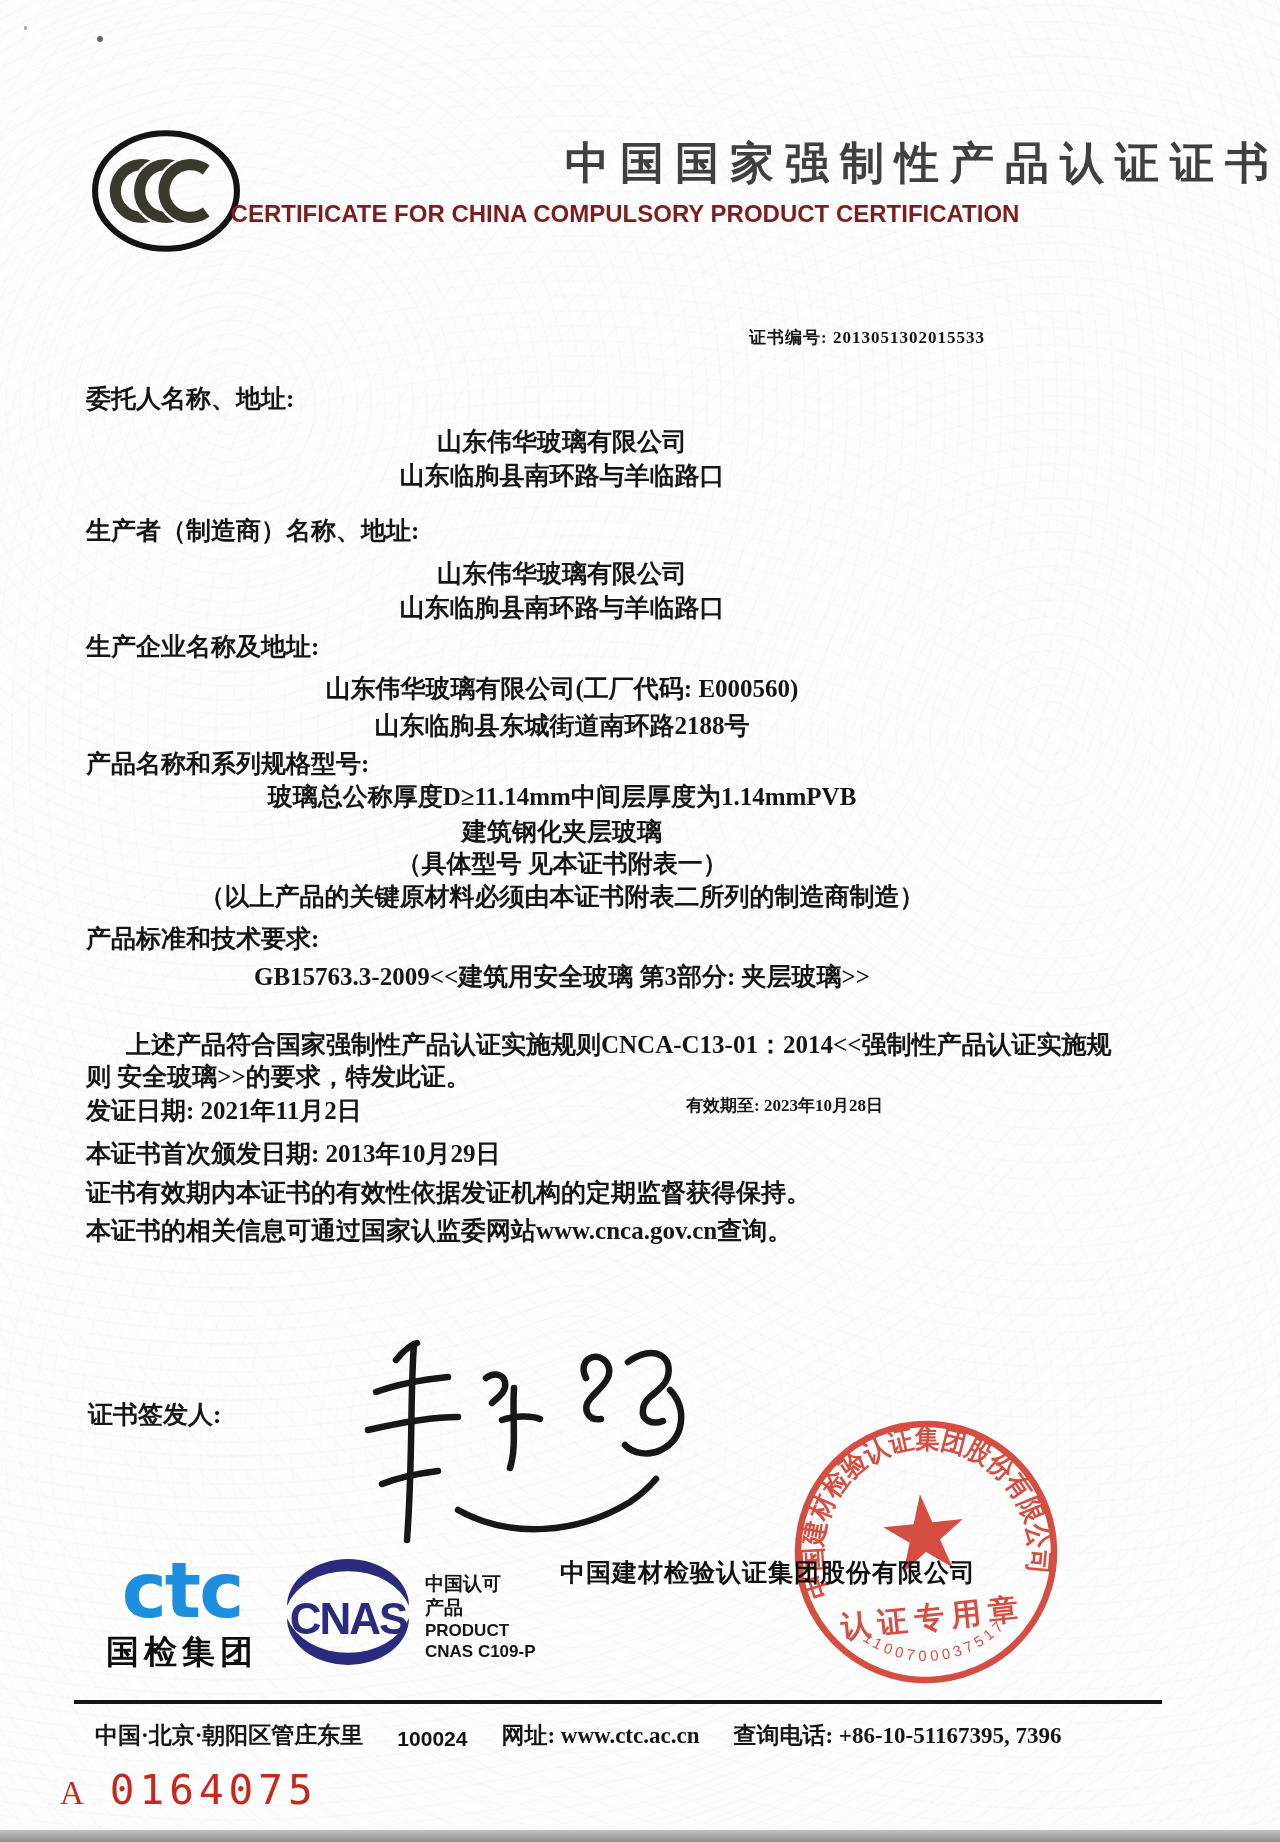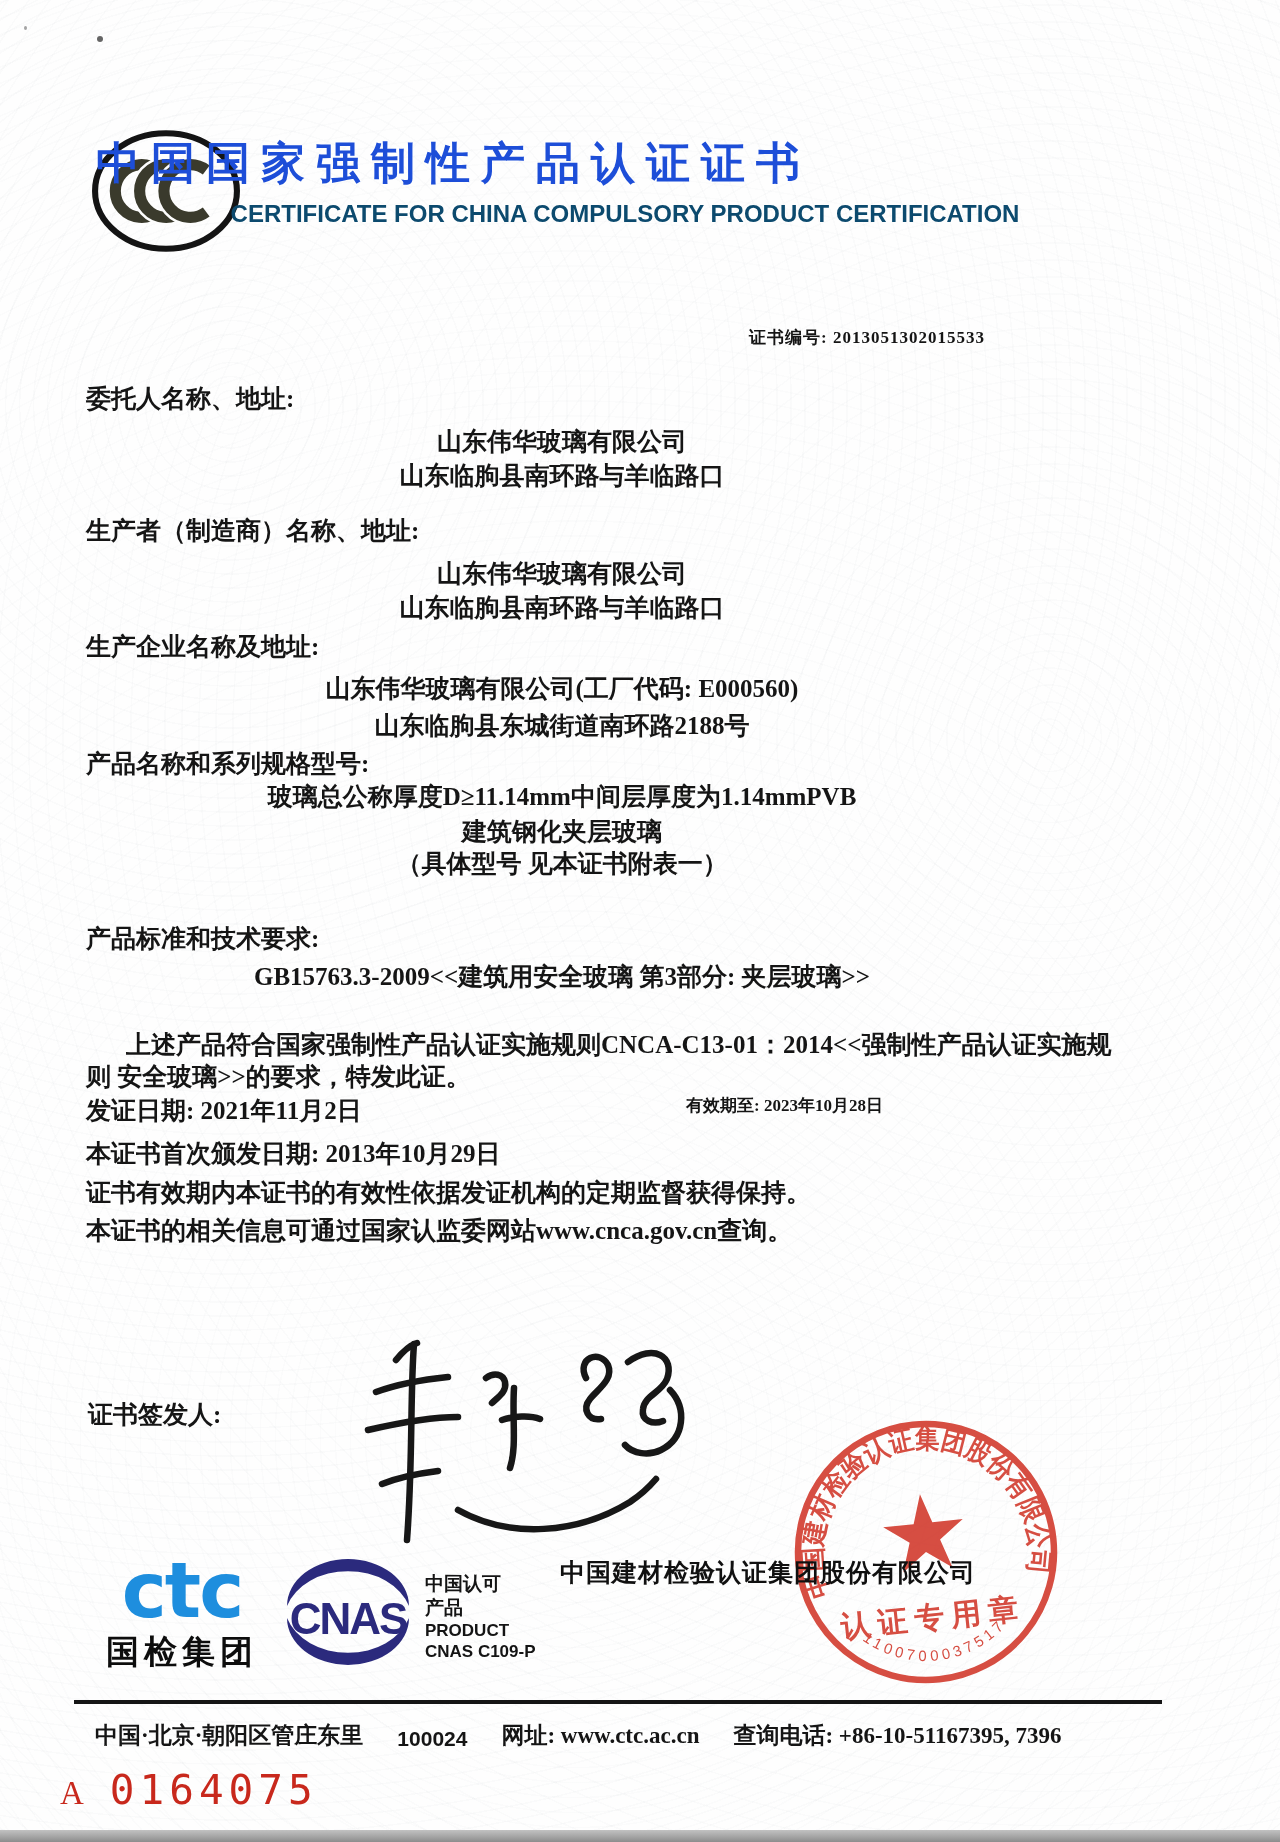--- a/index.html
+++ b/index.html
@@ -19,27 +19,27 @@
   .wm3{background:
     repeating-radial-gradient(circle at 45% 78%, rgba(150,160,168,.06) 0 1.5px, transparent 1.5px 15px);
     opacity:.5;}
   .dot{position:absolute;border-radius:50%;background:#4a4a4a;}
   .dot1{left:24px;top:26px;width:3px;height:4px;opacity:.5;}
   .dot2{left:97px;top:36px;width:6px;height:6px;opacity:.85;}
 
   .ccc-logo{position:absolute;left:90px;top:128px;width:152px;height:126px;}
 
   .title-cn{
-    position:absolute;left:96px;right:0;top:134px;text-align:left;
-    font-size:44px;font-weight:700;letter-spacing:11px;color:#1d4ed8;
+    position:absolute;left:96px;right:0;top:134px;text-align:right;
+    font-size:44px;font-weight:700;letter-spacing:11px;color:#404040;
   }
   .title-en{
     position:absolute;left:0;right:30px;top:200px;text-align:center;
     font-family:"Liberation Sans","DejaVu Sans",sans-serif;
-    font-size:24px;font-weight:700;letter-spacing:0;color:#0c4a6e;
+    font-size:24px;font-weight:700;letter-spacing:0;color:#7f1d1d;
   }
   .cert-no{
     position:absolute;right:295px;top:326px;
     font-size:17px;font-weight:700;letter-spacing:1px;
   }
   .ln{position:absolute;left:86px;width:952px;font-size:25px;font-weight:700;white-space:nowrap;}
   .ctr{text-align:center;}
   .valid-until{position:absolute;left:686px;top:1094px;font-size:17px;font-weight:700;white-space:nowrap;}
 
   .signer-label{position:absolute;left:88px;top:1398px;font-size:25px;font-weight:700;}
@@ -116,20 +116,21 @@
   <div class="ln ctr" style="top:591px">山东临朐县南环路与羊临路口</div>
 
   <div class="ln" style="top:630px">生产企业名称及地址:</div>
   <div class="ln ctr" style="top:672px">山东伟华玻璃有限公司(工厂代码: E000560)</div>
   <div class="ln ctr" style="top:709px">山东临朐县东城街道南环路2188号</div>
 
   <div class="ln" style="top:747px">产品名称和系列规格型号:</div>
   <div class="ln ctr" style="top:780px">玻璃总公称厚度D≥11.14mm中间层厚度为1.14mmPVB</div>
   <div class="ln ctr" style="top:815px">建筑钢化夹层玻璃</div>
   <div class="ln ctr" style="top:847px">（具体型号 见本证书附表一）</div>
+  <div class="ln ctr" style="top:880px">（以上产品的关键原材料必须由本证书附表二所列的制造商制造）</div>
 
   <div class="ln" style="top:922px">产品标准和技术要求:</div>
   <div class="ln ctr" style="top:960px">GB15763.3-2009&lt;&lt;建筑用安全玻璃 第3部分: 夹层玻璃&gt;&gt;</div>
 
   <div class="ln" style="top:1028px;padding-left:40px">上述产品符合国家强制性产品认证实施规则CNCA-C13-01：2014&lt;&lt;强制性产品认证实施规</div>
   <div class="ln" style="top:1060px">则 安全玻璃&gt;&gt;的要求，特发此证。</div>
 
   <div class="ln" style="top:1094px">发证日期: 2021年11月2日</div>
   <div class="valid-until">有效期至: 2023年10月28日</div>
   <div class="ln" style="top:1137px">本证书首次颁发日期: 2013年10月29日</div>

